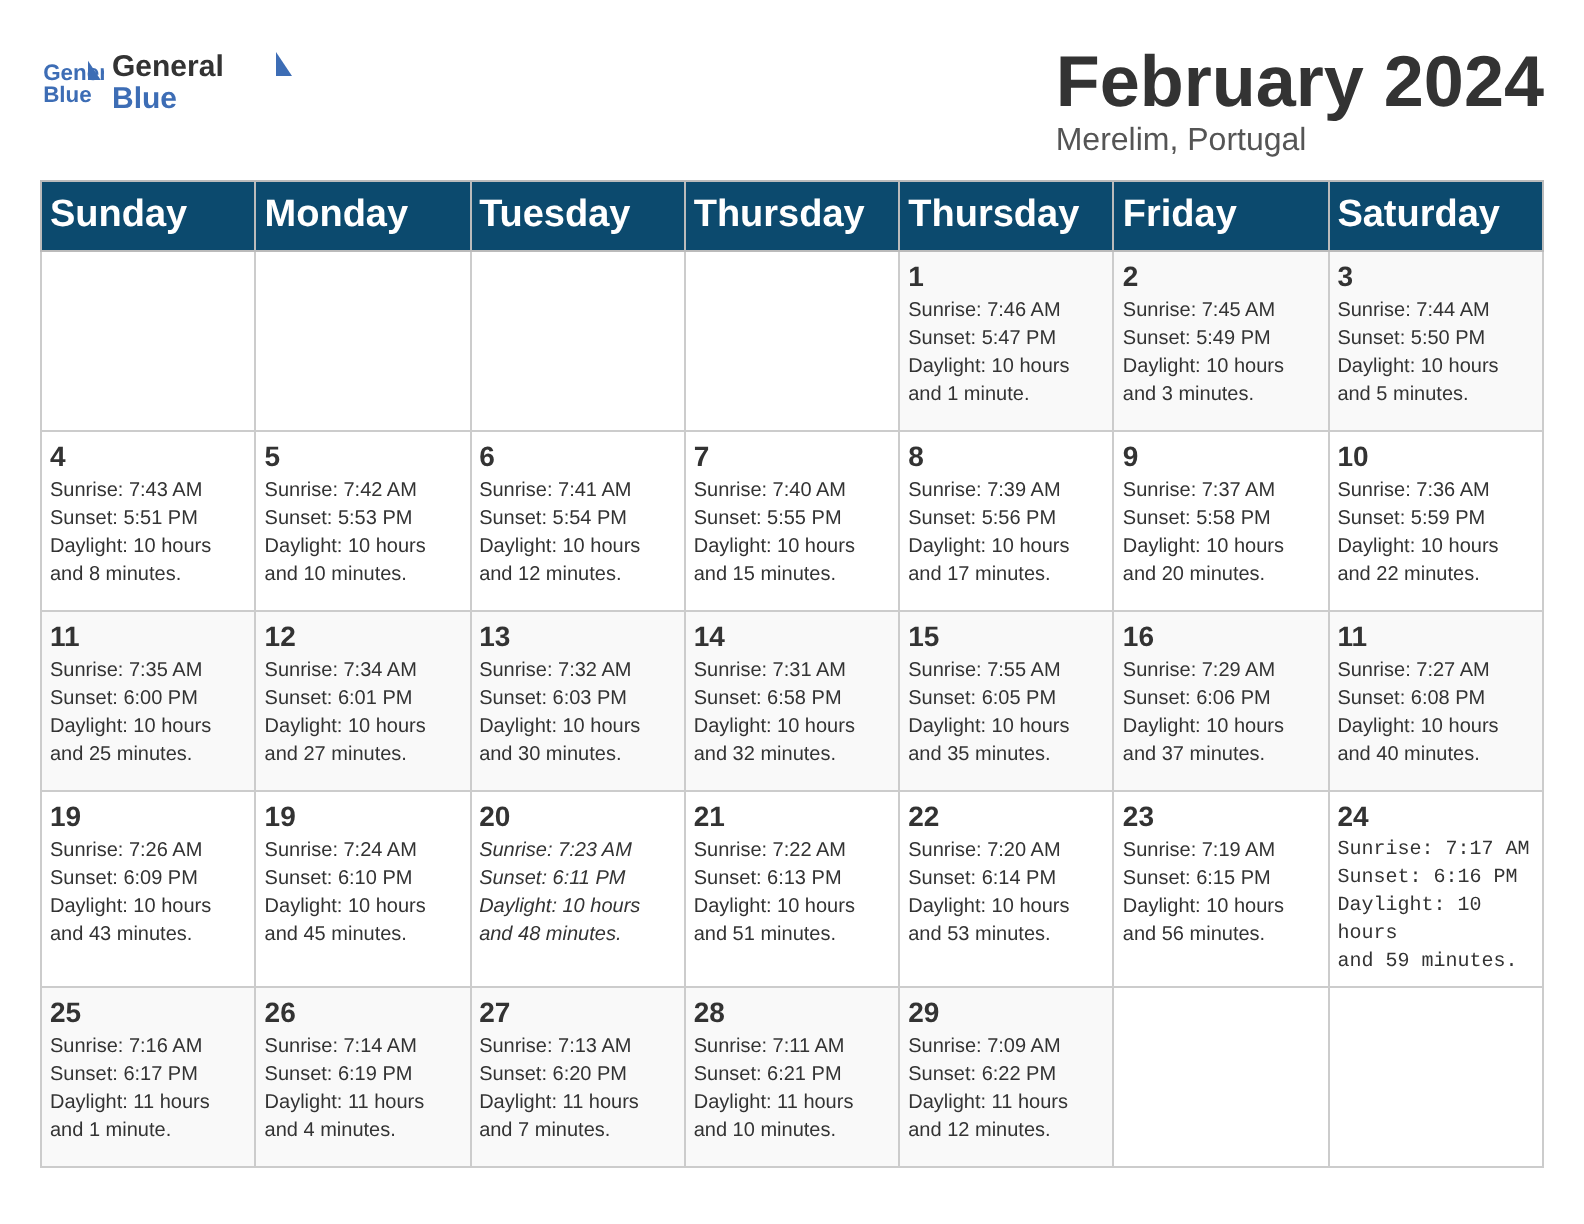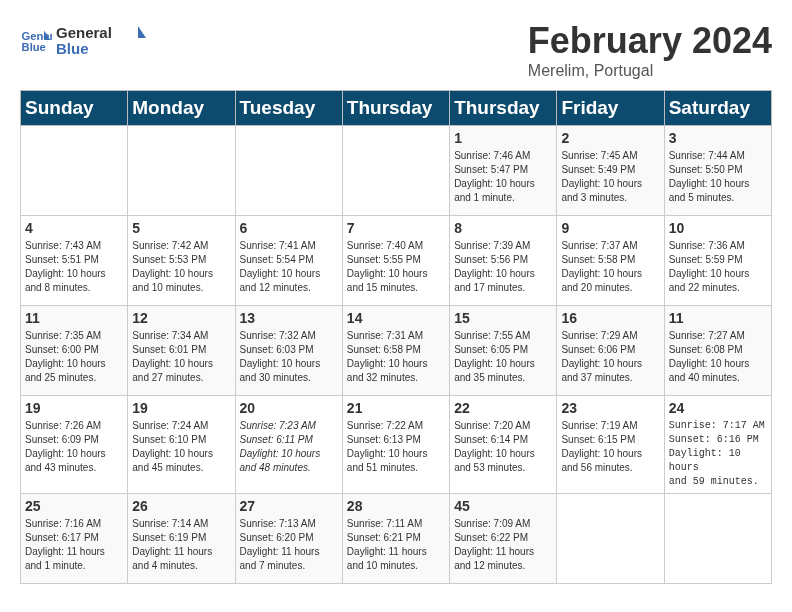--- a/index.html
+++ b/index.html
@@ -326,21 +326,21 @@
 and 7 minutes.</div>
         </td>
         <td>
           <div class="day-number">28</div>
           <div class="day-info" style="white-space: pre-line;">Sunrise: 7:11 AM
 Sunset: 6:21 PM
 Daylight: 11 hours
 and 10 minutes.</div>
         </td>
         <td>
-          <div class="day-number">45</div>
+          <div class="day-number">29</div>
           <div class="day-info" style="white-space: pre-line;">Sunrise: 7:09 AM
 Sunset: 6:22 PM
 Daylight: 11 hours
 and 12 minutes.</div>
         </td>
         <td class="empty-cell"></td>
         <td class="empty-cell"></td>
       </tr>
     </tbody>
 </table>

